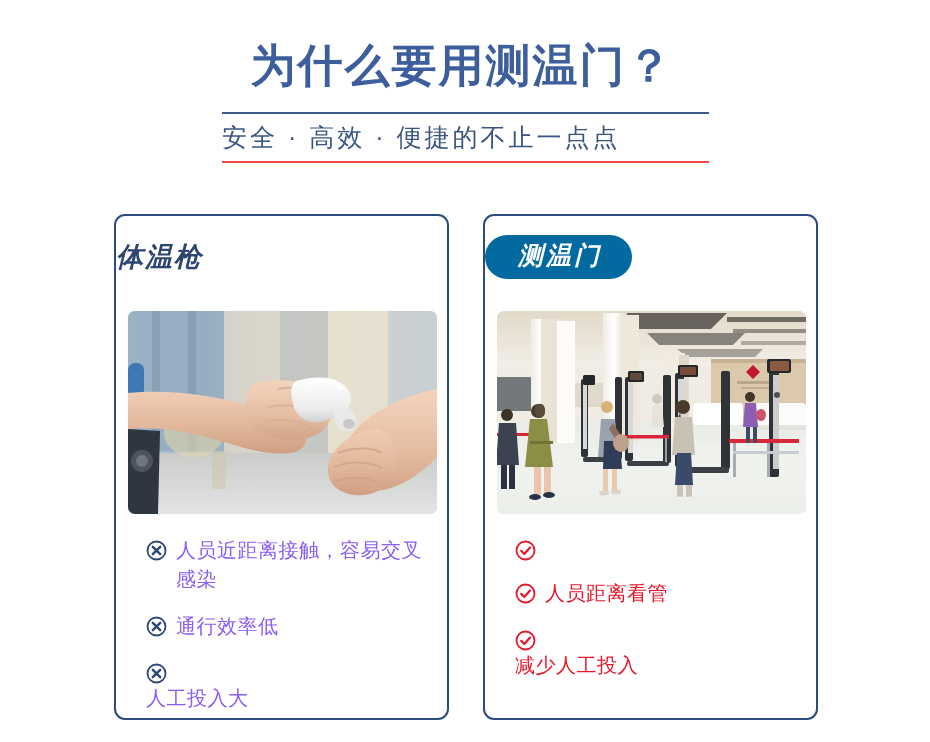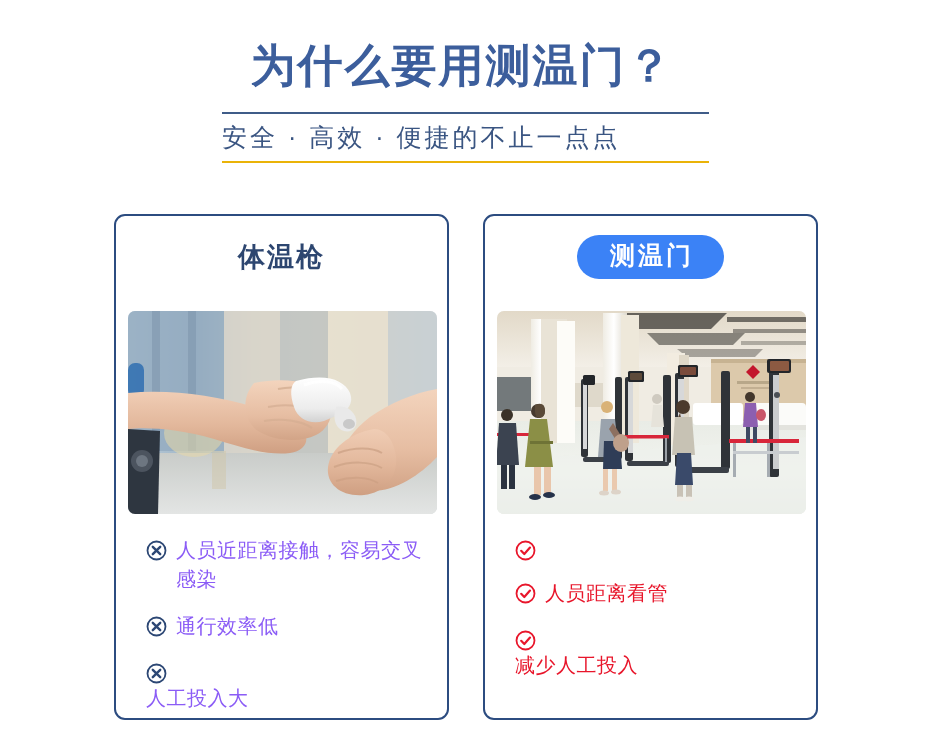--- a/index.html
+++ b/index.html
@@ -32,21 +32,21 @@
     color: #3c5e9c;
     line-height: 1.05;
     white-space: nowrap;
   }
   .subtitle-wrap {
     position: absolute;
     left: 222px;
     top: 112px;
     width: 487px;
     border-top: 2px solid #3f5c88;
-    border-bottom: 2px solid #eab308;
+    border-bottom: 2px solid #ef4444;
     box-sizing: border-box;
   }
   .subtitle {
     font-size: 25px;
     color: #3a5582;
     letter-spacing: 3px;
     line-height: 47px;
     height: 47px;
     white-space: nowrap;
   }
@@ -69,32 +69,33 @@
     box-sizing: border-box;
     background: #ffffff;
   }
   .card-left  { left: 114px; }
   .card-right { left: 483px; }
 
   .card-head {
     height: 82px;
     display: flex;
     align-items: center;
-    justify-content: center;
+    justify-content: flex-start;
+    font-style: italic;
   }
   .card-title-plain {
     font-size: 27px;
     font-weight: bold;
     color: #2d4670;
     letter-spacing: 2px;
     white-space: nowrap;
   }
   .card-title-badge {
     display: inline-block;
-    background: #3b82f6;
+    background: #0369a1;
     color: #ffffff;
     font-size: 25px;
     font-weight: bold;
     letter-spacing: 3px;
     padding: 7px 30px 9px 33px;
     border-radius: 22px;
     white-space: nowrap;
     line-height: 1.1;
   }
 

